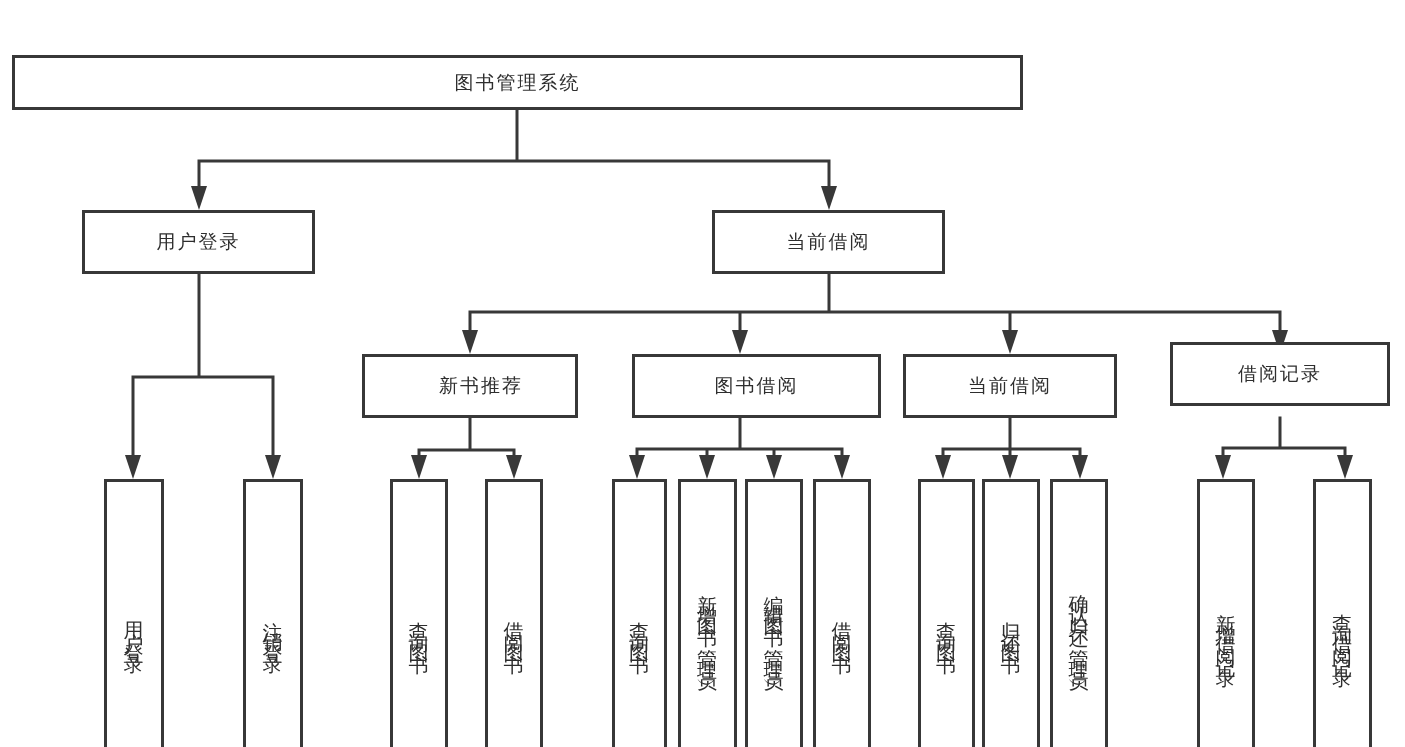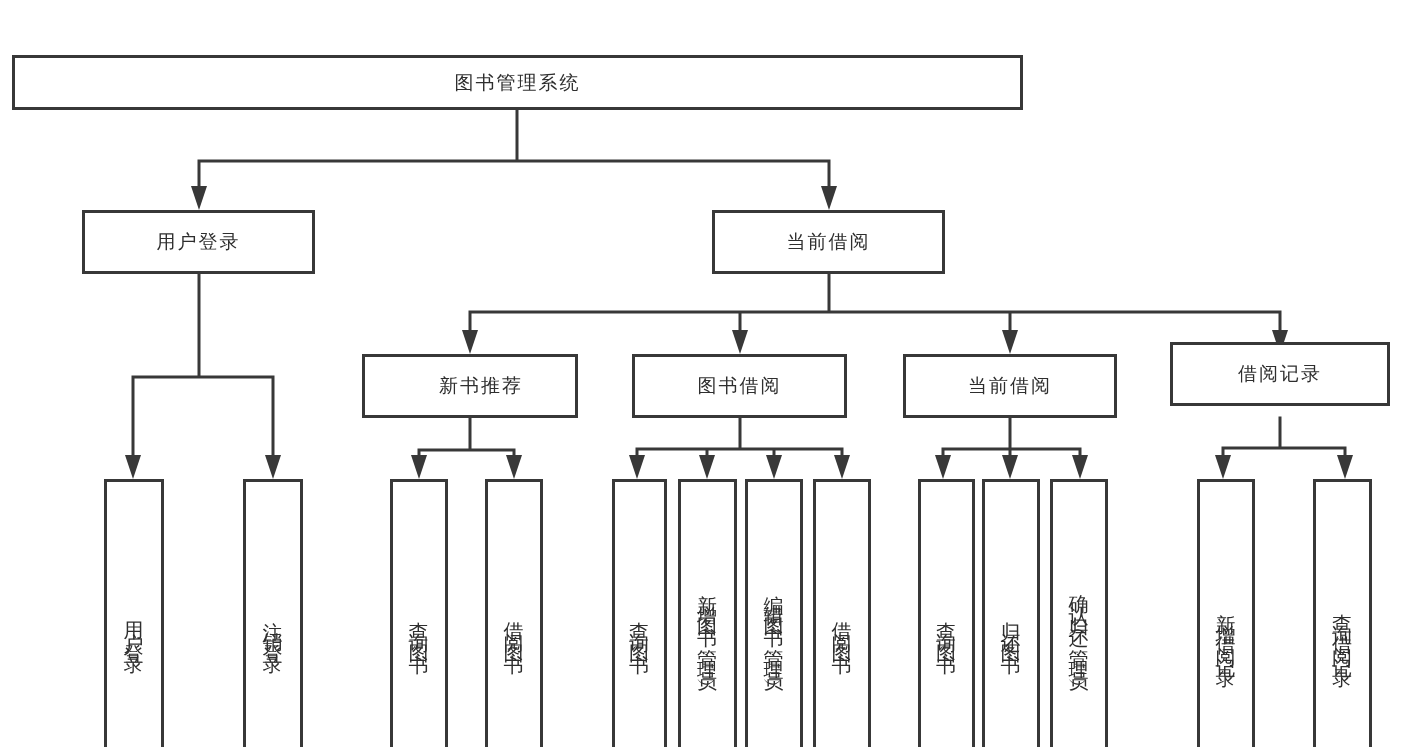--- a/index.html
+++ b/index.html
@@ -116,21 +116,21 @@
   <div class="node h" style="left:82px; top:168px; width:233px; height:64px;">
     <span>用户登录</span>
   </div>
   <div class="node h" style="left:712px; top:168px; width:233px; height:64px;">
     <span>当前借阅</span>
   </div>
 
   <div class="node h" style="left:362px; top:312px; width:216px; height:64px;padding-left:22px;">
     <span>新书推荐</span>
   </div>
-  <div class="node h" style="left:632px; top:312px; width:215px; height:64px;">
+  <div class="node h" style="left:632px; top:312px; width:249px; height:64px;">
     <span>图书借阅</span>
   </div>
   <div class="node h" style="left:903px; top:312px; width:214px; height:64px;">
     <span>当前借阅</span>
   </div>
   <div class="node h" style="left:1170px; top:300px; width:220px; height:64px;">
     <span>借阅记录</span>
   </div>
 
   <div class="node v" style="left:104px; top:437px; width:60px; height:298px;">

